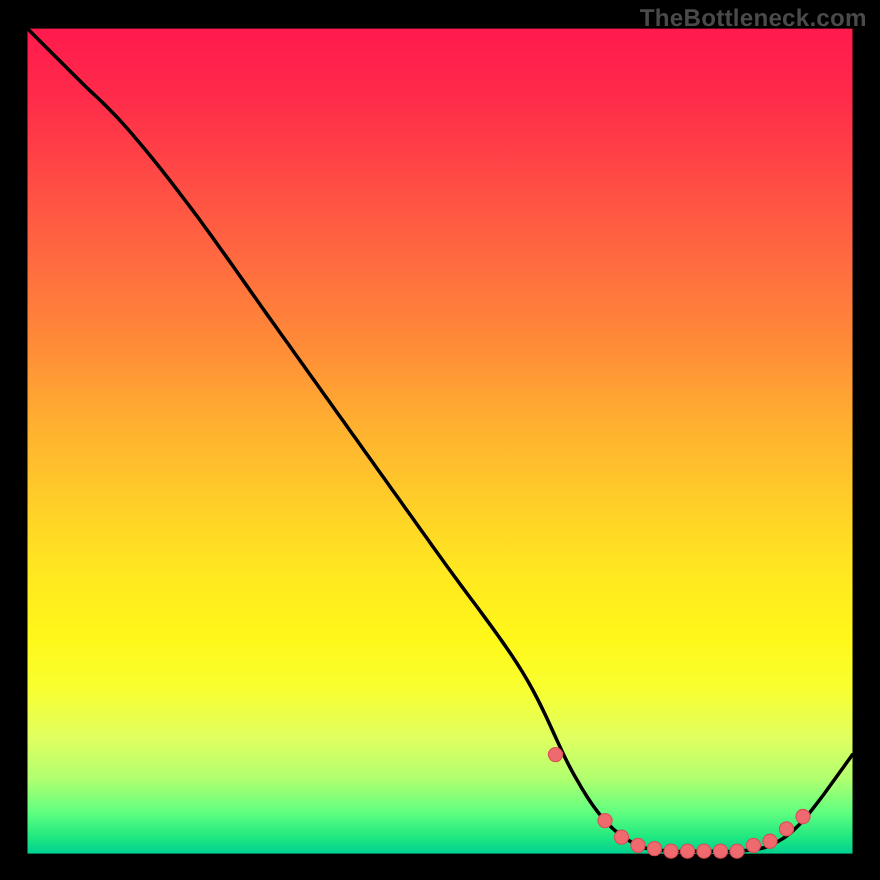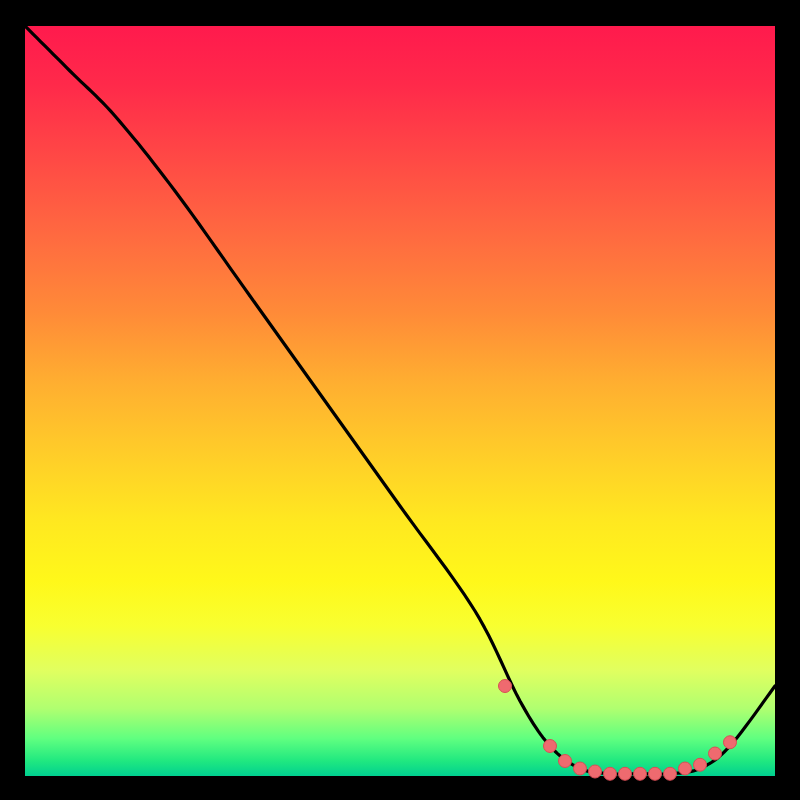--- a/index.html
+++ b/index.html
@@ -59,20 +59,21 @@
     width: 750px;
     height: 750px;
     overflow: visible;
   }
 </style>
 </head>
 <body>
 
 <div class="frame">
 
+  <div class="watermark">TheBottleneck.com</div>
 
   <div class="plot-area">
     <svg class="curve" viewBox="0 0 750 750" preserveAspectRatio="none">
       <path id="curve-path" fill="none" stroke="#000000" stroke-width="3.2" stroke-linecap="round" stroke-linejoin="round" d="M0.00 0.00 L2.17 2.17 L4.90 4.90 L8.09 8.09 L11.67 11.67 L15.56 15.56 L19.69 19.69 L23.97 23.97 L28.33 28.33 L32.70 32.70 L36.98 36.98 L41.11 41.11 L45.00 45.00 L48.70 48.65 L52.33 52.15 L55.90 55.55 L59.44 58.89 L62.99 62.23 L66.56 65.63 L70.19 69.12 L73.89 72.78 L77.70 76.64 L81.63 80.76 L85.72 85.20 L90.00 90.00 L94.43 95.10 L98.96 100.42 L103.59 105.94 L108.33 111.67 L113.18 117.60 L118.13 123.75 L123.18 130.10 L128.33 136.67 L133.59 143.44 L138.96 150.42 L144.43 157.60 L150.00 165.00 L155.72 172.70 L161.63 180.76 L167.70 189.14 L173.89 197.78 L180.19 206.62 L186.56 215.63 L192.99 224.73 L199.44 233.89 L205.90 243.05 L212.33 252.15 L218.70 261.15 L225.00 270.00 L231.25 278.75 L237.50 287.50 L243.75 296.25 L250.00 305.00 L256.25 313.75 L262.50 322.50 L268.75 331.25 L275.00 340.00 L281.25 348.75 L287.50 357.50 L293.75 366.25 L300.00 375.00 L306.25 383.75 L312.50 392.50 L318.75 401.25 L325.00 410.00 L331.25 418.75 L337.50 427.50 L343.75 436.25 L350.00 445.00 L356.25 453.75 L362.50 462.50 L368.75 471.25 L375.00 480.00 L381.35 488.80 L387.85 497.67 L394.45 506.60 L401.11 515.56 L407.77 524.51 L414.38 533.44 L420.88 542.31 L427.22 551.11 L433.36 559.80 L439.24 568.37 L444.80 576.78 L450.00 585.00 L454.85 593.17 L459.41 601.39 L463.71 609.61 L467.78 617.78 L471.64 625.84 L475.31 633.75 L478.83 641.45 L482.22 648.89 L485.51 656.02 L488.72 662.78 L491.87 669.12 L495.00 675.00 L498.03 680.40 L500.87 685.36 L503.55 689.94 L506.11 694.17 L508.56 698.08 L510.94 701.72 L513.26 705.12 L515.56 708.33 L517.85 711.39 L520.17 714.32 L522.55 717.18 L525.00 720.00 L527.50 722.72 L530.00 725.25 L532.50 727.61 L535.00 729.81 L537.50 731.84 L540.00 733.73 L542.50 735.49 L545.00 737.11 L547.50 738.62 L550.00 740.01 L552.50 741.30 L555.00 742.50 L557.50 743.56 L560.00 744.43 L562.50 745.15 L565.00 745.72 L567.50 746.18 L570.00 746.53 L572.50 746.81 L575.00 747.03 L577.50 747.21 L580.00 747.38 L582.50 747.55 L585.00 747.75 L587.50 747.93 L590.00 748.05 L592.50 748.12 L595.00 748.14 L597.50 748.12 L600.00 748.08 L602.50 748.02 L605.00 747.94 L607.50 747.87 L610.00 747.81 L612.50 747.77 L615.00 747.75 L617.50 747.77 L620.00 747.81 L622.50 747.87 L625.00 747.94 L627.50 748.02 L630.00 748.08 L632.50 748.12 L635.00 748.14 L637.50 748.12 L640.00 748.05 L642.50 747.93 L645.00 747.75 L647.50 747.55 L650.00 747.38 L652.50 747.21 L655.00 747.03 L657.50 746.81 L660.00 746.53 L662.50 746.18 L665.00 745.72 L667.50 745.15 L670.00 744.43 L672.50 743.56 L675.00 742.50 L677.45 741.35 L679.83 740.18 L682.15 738.97 L684.44 737.67 L686.74 736.25 L689.06 734.67 L691.44 732.91 L693.89 730.92 L696.45 728.67 L699.13 726.12 L701.97 723.24 L705.00 720.00 L708.37 716.12 L712.15 711.48 L716.25 706.23 L720.56 700.56 L724.97 694.62 L729.38 688.59 L733.68 682.65 L737.78 676.94 L741.56 671.66 L744.93 666.96 L747.78 663.02 L750.00 660.00 "></path>
       <g id="markers">
           <circle cx="480.00" cy="660.00" r="6.5" fill="#ef6a6f" stroke="#d94e55" stroke-width="1"></circle>
           <circle cx="525.00" cy="720.00" r="6.5" fill="#ef6a6f" stroke="#d94e55" stroke-width="1"></circle>
           <circle cx="540.00" cy="735.00" r="6.5" fill="#ef6a6f" stroke="#d94e55" stroke-width="1"></circle>
           <circle cx="555.00" cy="742.50" r="6.5" fill="#ef6a6f" stroke="#d94e55" stroke-width="1"></circle>
           <circle cx="570.00" cy="745.50" r="6.5" fill="#ef6a6f" stroke="#d94e55" stroke-width="1"></circle>

